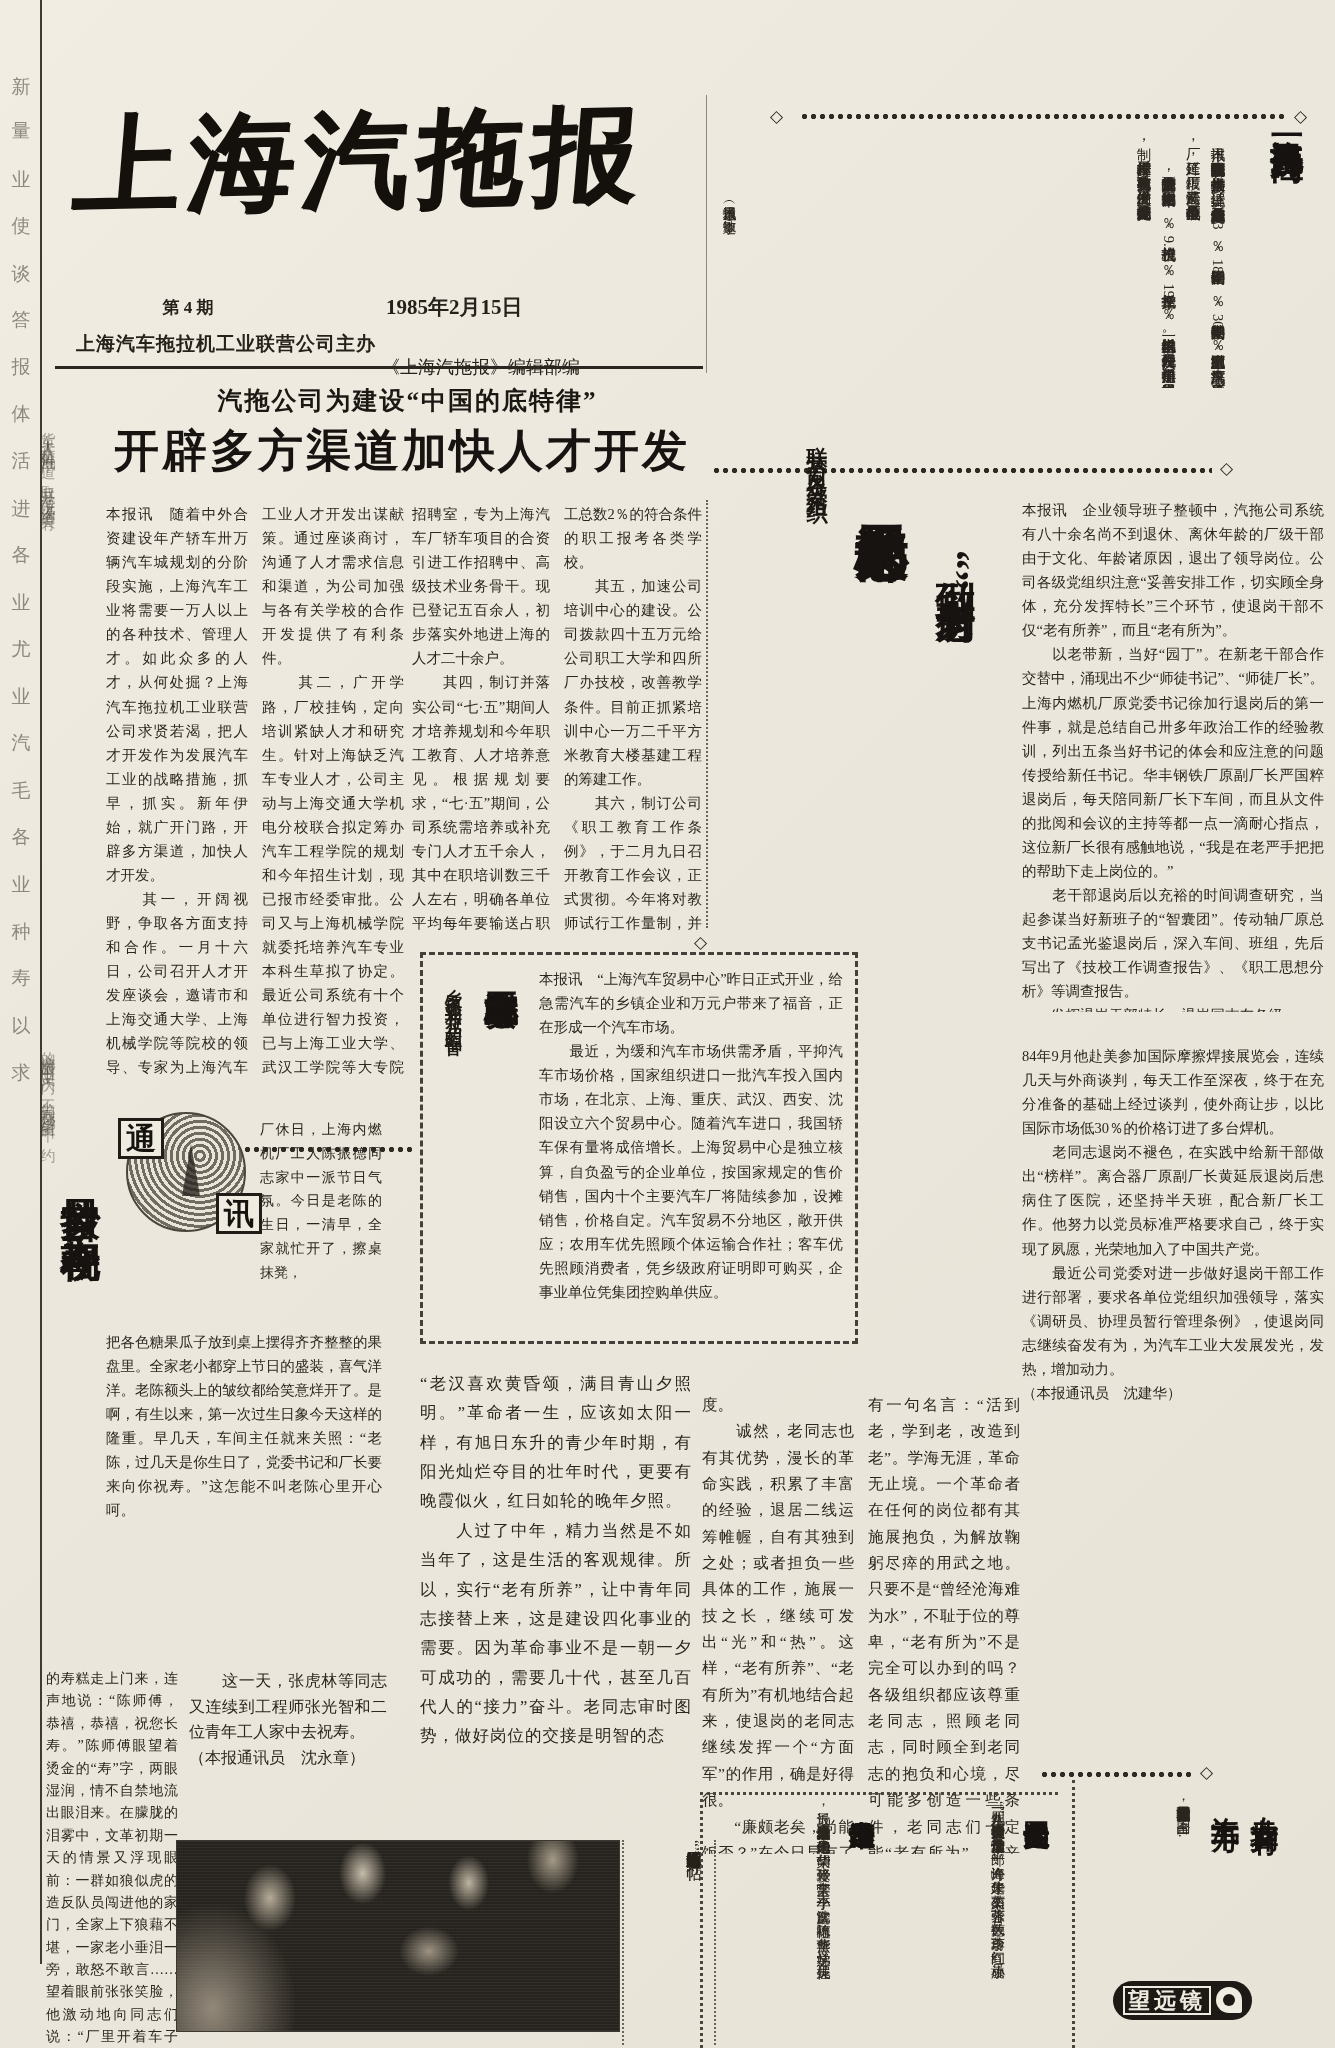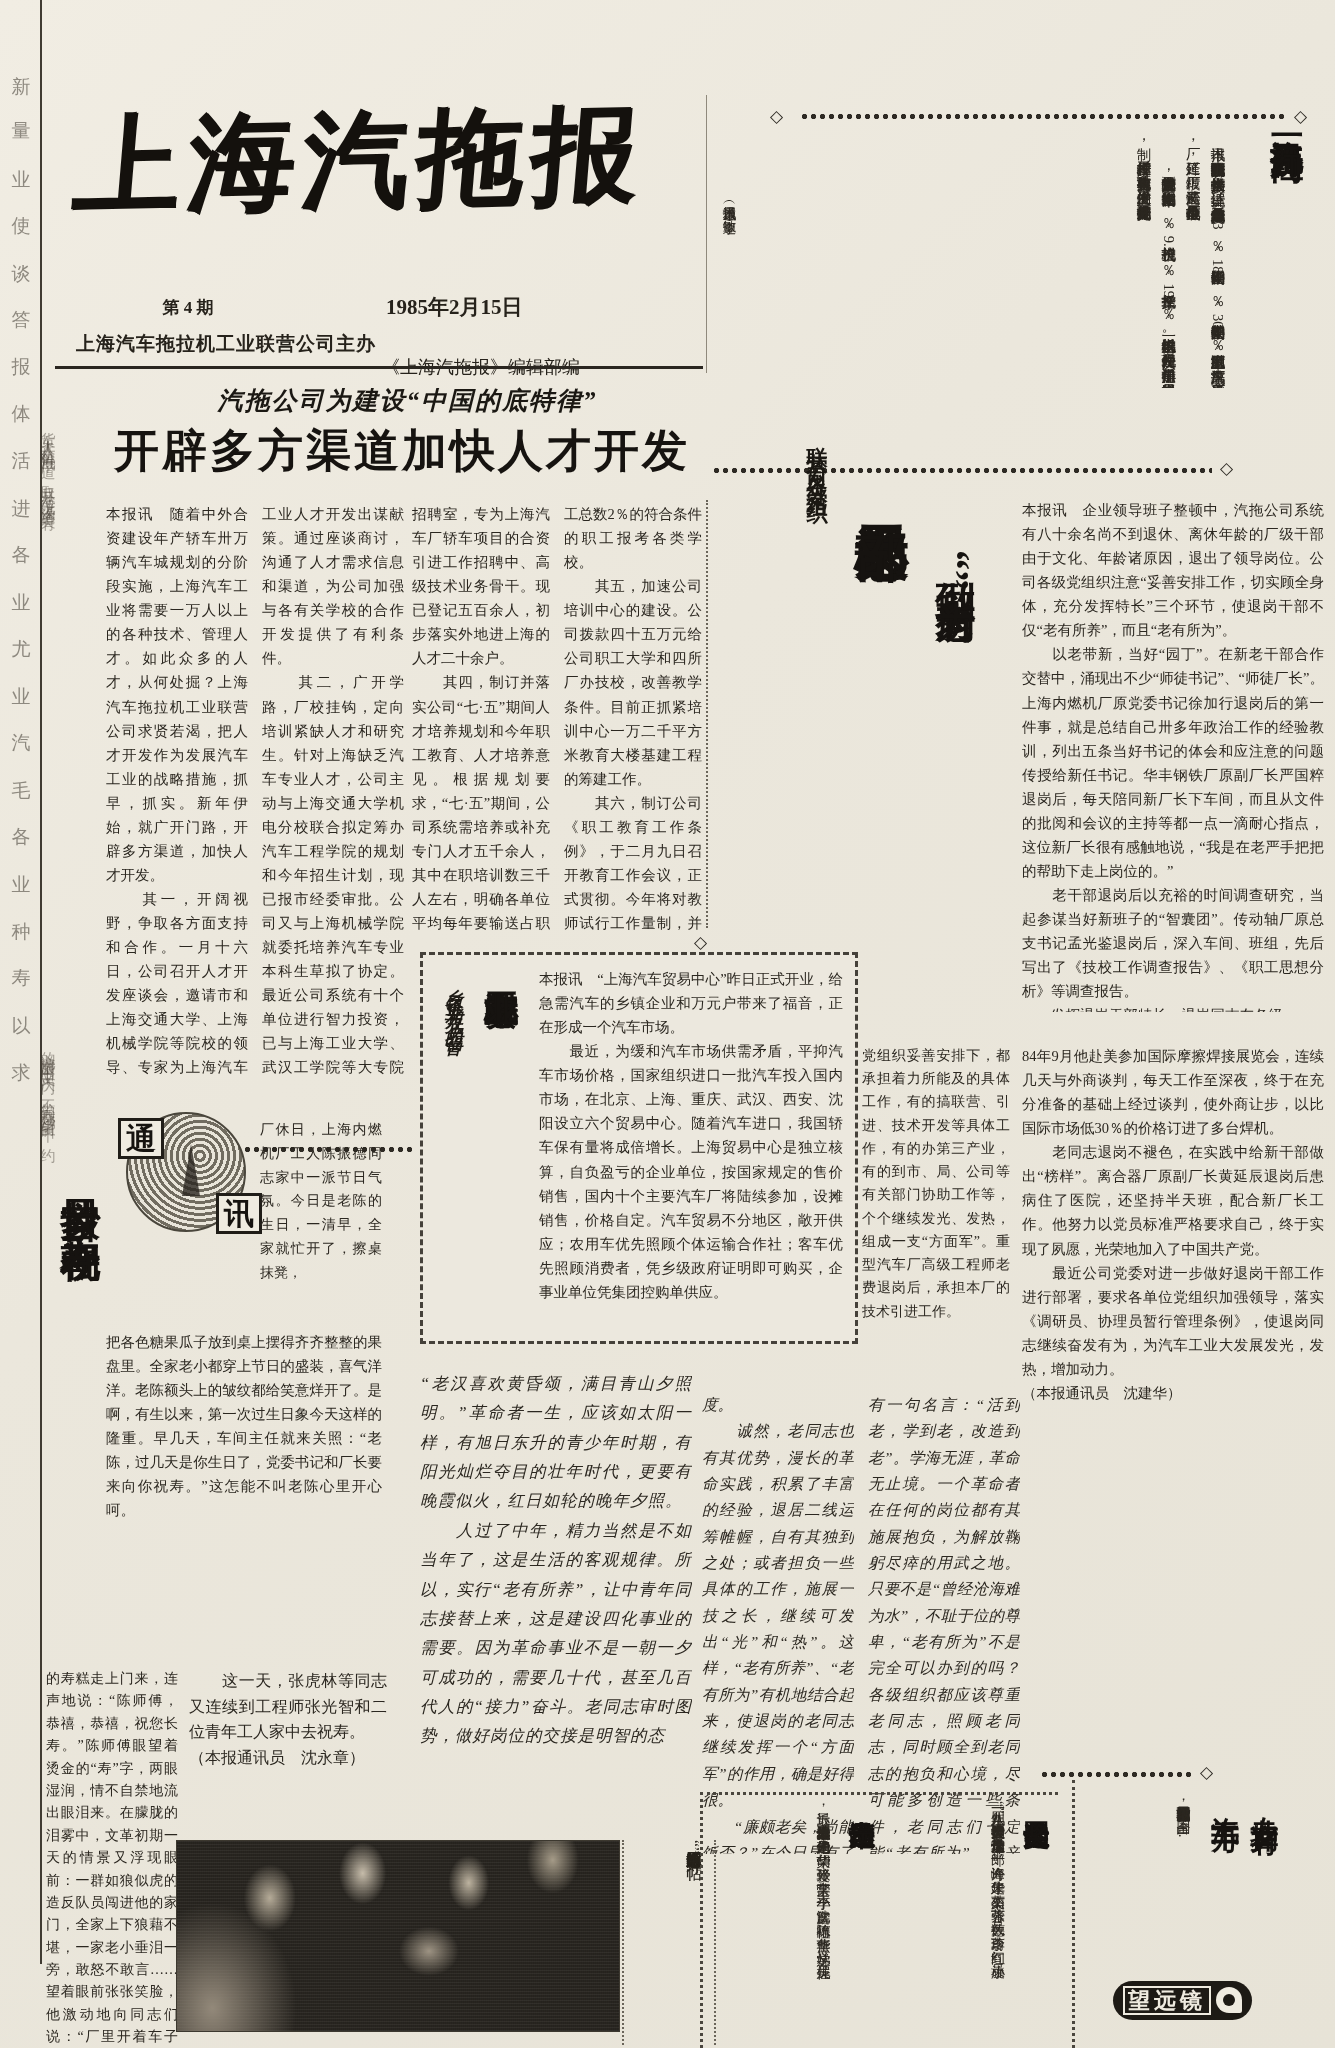--- a/index.html
+++ b/index.html
@@ -3,21 +3,21 @@
 <meta charset="utf-8">
 <style>
   html,body{margin:0;padding:0;background:#d8d4ca;}
   #page{position:relative;width:1335px;height:2048px;margin:0 auto;overflow:hidden;
         background:linear-gradient(135deg,#f1ede3 0%,#ebe7dc 40%,#e7e3d7 100%);
         font-family:"Liberation Serif","DejaVu Serif",serif;color:#26221b;}
   .abs{position:absolute;}
   .v{writing-mode:vertical-rl;}
   .bodytxt{font-size:14.5px;line-height:1.66;text-align:justify;white-space:pre-line;
            overflow:hidden;color:#2b2720;}
-  .fang{font-style:italic;}
+  .fang{}
   .bold{font-weight:bold;}
   .center{text-align:center;}
   .chain{background-image:radial-gradient(circle at 4.5px 4.5px,#2e2a24 2.3px,rgba(0,0,0,0) 3px);
          background-size:9px 9px;background-repeat:repeat-x;height:9px;}
   .dia{font-family:"DejaVu Sans",sans-serif;font-size:17px;color:#2e2a24;line-height:1;}
   .vrule{width:0;border-left:2px dotted #6a655a;}
   .headline{font-weight:bold;color:#161310;}
   
   #masthead-title{font-size:106px;font-weight:900;letter-spacing:8px;line-height:1;
       transform:skewX(-6deg) rotate(-1.2deg);color:#14110d;white-space:nowrap;
@@ -96,21 +96,20 @@
   <div class="abs chain" style="left:712px;top:466px;width:500px;"></div>
   <span class="abs dia" style="left:1220px;top:460px;">◇</span>
 
   <div class="abs v bold" style="left:795px;top:430px;width:36px;height:310px;font-size:21px;letter-spacing:7px;color:#1b1813;">联营公司各级党组织</div>
   <div class="abs v headline" style="left:845px;top:482px;width:70px;height:395px;font-size:54px;line-height:1.25;">关心退岗干部</div>
   <div class="abs v headline" style="left:925px;top:550px;width:56px;height:470px;font-size:40px;line-height:1.3;">做到“老有所为”</div>
   <div class="abs bodytxt" style="left:1022px;top:498px;width:302px;height:514px;">本报讯　企业领导班子整顿中，汽拖公司系统有八十余名尚不到退休、离休年龄的厂级干部由于文化、年龄诸原因，退出了领导岗位。公司各级党组织注意“妥善安排工作，切实顾全身体，充分发挥特长”三个环节，使退岗干部不仅“老有所养”，而且“老有所为”。
 　　以老带新，当好“园丁”。在新老干部合作交替中，涌现出不少“师徒书记”、“师徒厂长”。上海内燃机厂原党委书记徐加行退岗后的第一件事，就是总结自己卅多年政治工作的经验教训，列出五条当好书记的体会和应注意的问题传授给新任书记。华丰钢铁厂原副厂长严国粹退岗后，每天陪同新厂长下车间，而且从文件的批阅和会议的主持等都一点一滴耐心指点，这位新厂长很有感触地说，“我是在老严手把把的帮助下走上岗位的。”
 　　老干部退岗后以充裕的时间调查研究，当起参谋当好新班子的“智囊团”。传动轴厂原总支书记孟光鉴退岗后，深入车间、班组，先后写出了《技校工作调查报告》、《职工思想分析》等调查报告。
 　　发挥退岗干部特长。退岗同志在各级</div>
-  <div class="abs bodytxt" style="left:862px;top:1044px;width:148px;height:304px;font-size:14px;">党组织妥善安排下，都承担着力所能及的具体工作，有的搞联营、引进、技术开发等具体工作，有的办第三产业，有的到市、局、公司等有关部门协助工作等，个个继续发光、发热，组成一支“方面军”。重型汽车厂高级工程师老费退岗后，承担本厂的技术引进工作。</div>
   <div class="abs bodytxt" style="left:1022px;top:1044px;width:302px;height:730px;">84年9月他赴美参加国际摩擦焊接展览会，连续几天与外商谈判，每天工作至深夜，终于在充分准备的基础上经过谈判，使外商让步，以比国际市场低30％的价格订进了多台焊机。
 　　老同志退岗不褪色，在实践中给新干部做出“榜样”。离合器厂原副厂长黄延辰退岗后患病住了医院，还坚持半天班，配合新厂长工作。他努力以党员标准严格要求自己，终于实现了夙愿，光荣地加入了中国共产党。
 　　最近公司党委对进一步做好退岗干部工作进行部署，要求各单位党组织加强领导，落实《调研员、协理员暂行管理条例》，使退岗同志继续奋发有为，为汽车工业大发展发光，发热，增加动力。
 （本报通讯员　沈建华）</div>
 
   <div class="abs" style="left:420px;top:952px;width:438px;height:392px;border:3px dashed #45413a;background:#ece8de;box-sizing:border-box;">
     <div class="abs v bold fang" style="left:12px;top:20px;width:30px;height:335px;font-size:17px;letter-spacing:5px;color:#1e1b15;">乡镇企业和万元户的福音</div>
     <div class="abs v headline" style="left:50px;top:10px;width:54px;height:362px;font-size:34px;line-height:1.5;">上海汽车贸易中心开业</div>
     <div class="abs bodytxt" style="left:116px;top:12px;width:304px;height:368px;">本报讯　“上海汽车贸易中心”昨日正式开业，给急需汽车的乡镇企业和万元户带来了福音，正在形成一个汽车市场。
 　　最近，为缓和汽车市场供需矛盾，平抑汽车市场价格，国家组织进口一批汽车投入国内市场，在北京、上海、重庆、武汉、西安、沈阳设立六个贸易中心。随着汽车进口，我国轿车保有量将成倍增长。上海贸易中心是独立核算，自负盈亏的企业单位，按国家规定的售价销售，国内十个主要汽车厂将陆续参加，设摊销售，价格自定。汽车贸易不分地区，敞开供应；农用车优先照顾个体运输合作社；客车优先照顾消费者，凭乡级政府证明即可购买，企事业单位凭集团控购单供应。</div>

